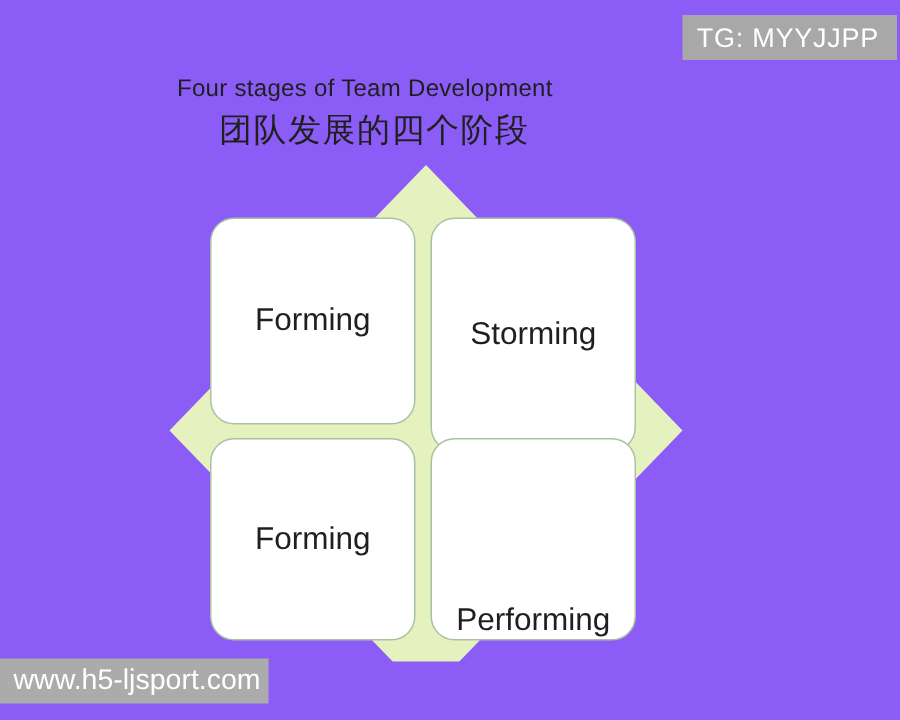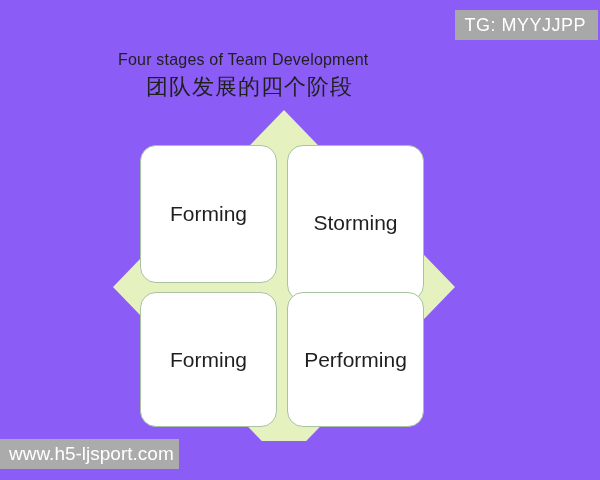--- a/index.html
+++ b/index.html
@@ -78,21 +78,21 @@
     gap: 10px;
     color: var(--text);
     box-sizing: border-box;
   }
   .box .en { font-size: 21px; }
   .box .zh { font-size: 21px; letter-spacing: 2px; }
 
   .box-forming    { left: 140px; top: 145px; height: 138px; }
   .box-storming   { left: 287px; top: 145px; height: 156px; }
   .box-norming    { left: 140px; top: 292px; height: 135px; }
-  .box-performing { left: 287px; top: 292px; height: 135px; }
+  .box-performing { left: 287px; top: 292px; height: 135px; justify-content: flex-end; }
 
   
   .watermark {
     position: absolute;
     left: 0;
     top: 439px;
     height: 30px;
     line-height: 30px;
     background: var(--watermark-bg);
     color: #ffffff;

